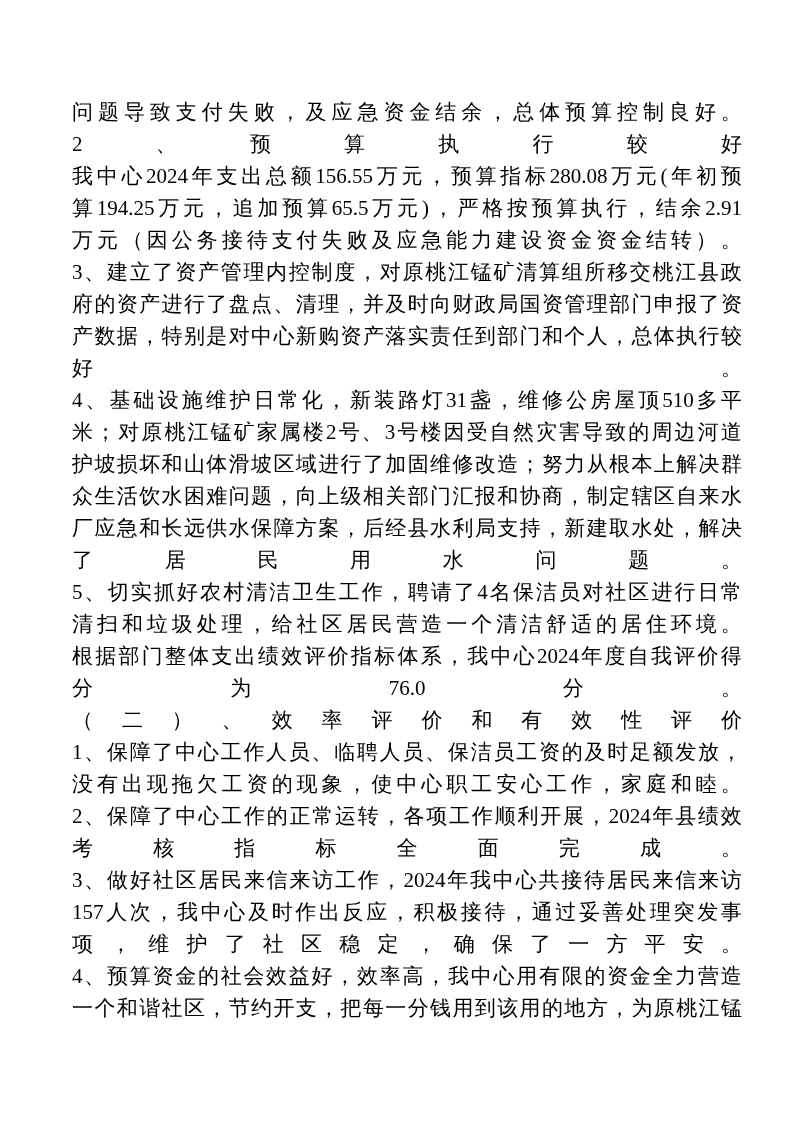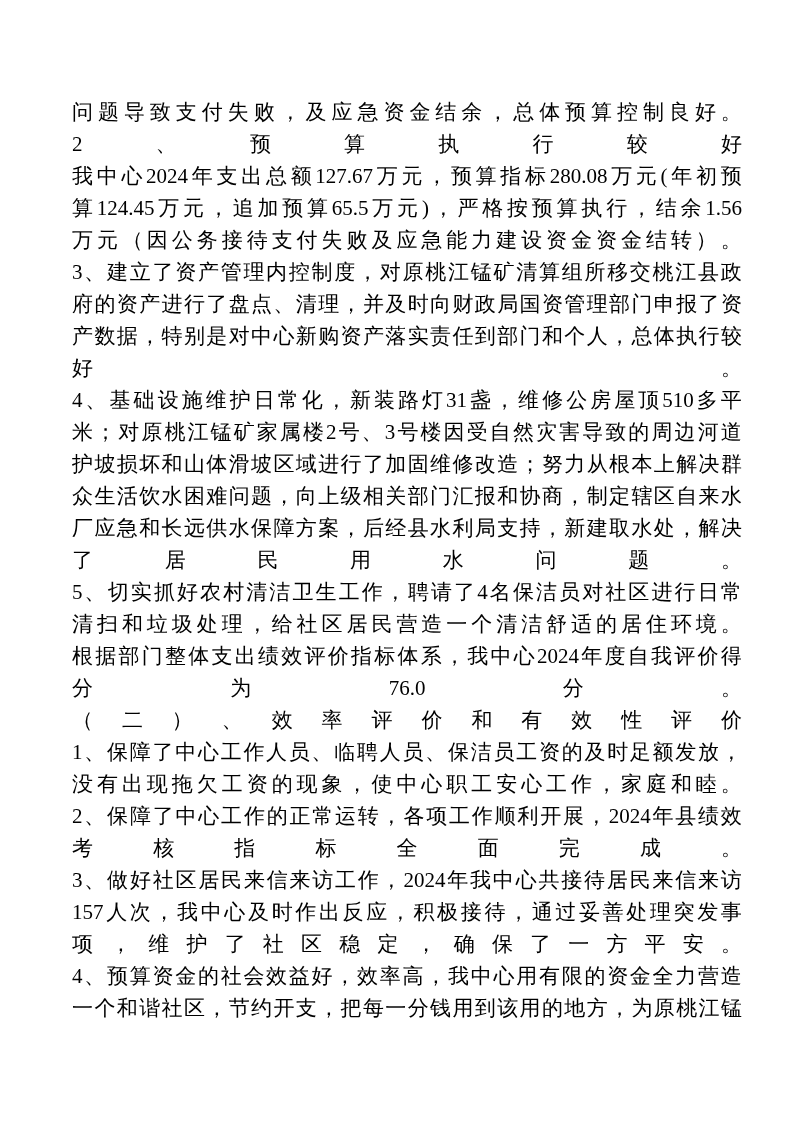--- a/index.html
+++ b/index.html
@@ -42,22 +42,22 @@
     line-height: 1;
   }
 </style>
 </head>
 <body>
 
 <div class="page">
   <div class="text-block">
       <div class="line"><span>问</span><span>题</span><span>导</span><span>致</span><span>支</span><span>付</span><span>失</span><span>败</span><span>，</span><span>及</span><span>应</span><span>急</span><span>资</span><span>金</span><span>结</span><span>余</span><span>，</span><span>总</span><span>体</span><span>预</span><span>算</span><span>控</span><span>制</span><span>良</span><span>好</span><span>。</span></div>
       <div class="line"><span>2</span><span>、</span><span>预</span><span>算</span><span>执</span><span>行</span><span>较</span><span>好</span></div>
-      <div class="line"><span>我</span><span>中</span><span>心</span><span>2024</span><span>年</span><span>支</span><span>出</span><span>总</span><span>额</span><span>127.67</span><span>万</span><span>元</span><span>，</span><span>预</span><span>算</span><span>指</span><span>标</span><span>280.08</span><span>万</span><span>元</span><span>(</span><span>年</span><span>初</span><span>预</span></div>
-      <div class="line"><span>算</span><span>124.45</span><span>万</span><span>元</span><span>，</span><span>追</span><span>加</span><span>预</span><span>算</span><span>65.5</span><span>万</span><span>元</span><span>)</span><span>，</span><span>严</span><span>格</span><span>按</span><span>预</span><span>算</span><span>执</span><span>行</span><span>，</span><span>结</span><span>余</span><span>1.56</span></div>
+      <div class="line"><span>我</span><span>中</span><span>心</span><span>2024</span><span>年</span><span>支</span><span>出</span><span>总</span><span>额</span><span>156.55</span><span>万</span><span>元</span><span>，</span><span>预</span><span>算</span><span>指</span><span>标</span><span>280.08</span><span>万</span><span>元</span><span>(</span><span>年</span><span>初</span><span>预</span></div>
+      <div class="line"><span>算</span><span>194.25</span><span>万</span><span>元</span><span>，</span><span>追</span><span>加</span><span>预</span><span>算</span><span>65.5</span><span>万</span><span>元</span><span>)</span><span>，</span><span>严</span><span>格</span><span>按</span><span>预</span><span>算</span><span>执</span><span>行</span><span>，</span><span>结</span><span>余</span><span>2.91</span></div>
       <div class="line"><span>万</span><span>元</span><span>（</span><span>因</span><span>公</span><span>务</span><span>接</span><span>待</span><span>支</span><span>付</span><span>失</span><span>败</span><span>及</span><span>应</span><span>急</span><span>能</span><span>力</span><span>建</span><span>设</span><span>资</span><span>金</span><span>资</span><span>金</span><span>结</span><span>转</span><span>）</span><span>。</span></div>
       <div class="line"><span>3</span><span>、</span><span>建</span><span>立</span><span>了</span><span>资</span><span>产</span><span>管</span><span>理</span><span>内</span><span>控</span><span>制</span><span>度</span><span>，</span><span>对</span><span>原</span><span>桃</span><span>江</span><span>锰</span><span>矿</span><span>清</span><span>算</span><span>组</span><span>所</span><span>移</span><span>交</span><span>桃</span><span>江</span><span>县</span><span>政</span></div>
       <div class="line"><span>府</span><span>的</span><span>资</span><span>产</span><span>进</span><span>行</span><span>了</span><span>盘</span><span>点</span><span>、</span><span>清</span><span>理</span><span>，</span><span>并</span><span>及</span><span>时</span><span>向</span><span>财</span><span>政</span><span>局</span><span>国</span><span>资</span><span>管</span><span>理</span><span>部</span><span>门</span><span>申</span><span>报</span><span>了</span><span>资</span></div>
       <div class="line"><span>产</span><span>数</span><span>据</span><span>，</span><span>特</span><span>别</span><span>是</span><span>对</span><span>中</span><span>心</span><span>新</span><span>购</span><span>资</span><span>产</span><span>落</span><span>实</span><span>责</span><span>任</span><span>到</span><span>部</span><span>门</span><span>和</span><span>个</span><span>人</span><span>，</span><span>总</span><span>体</span><span>执</span><span>行</span><span>较</span></div>
       <div class="line"><span>好</span><span>。</span></div>
       <div class="line"><span>4</span><span>、</span><span>基</span><span>础</span><span>设</span><span>施</span><span>维</span><span>护</span><span>日</span><span>常</span><span>化</span><span>，</span><span>新</span><span>装</span><span>路</span><span>灯</span><span>31</span><span>盏</span><span>，</span><span>维</span><span>修</span><span>公</span><span>房</span><span>屋</span><span>顶</span><span>510</span><span>多</span><span>平</span></div>
       <div class="line"><span>米</span><span>；</span><span>对</span><span>原</span><span>桃</span><span>江</span><span>锰</span><span>矿</span><span>家</span><span>属</span><span>楼</span><span>2</span><span>号</span><span>、</span><span>3</span><span>号</span><span>楼</span><span>因</span><span>受</span><span>自</span><span>然</span><span>灾</span><span>害</span><span>导</span><span>致</span><span>的</span><span>周</span><span>边</span><span>河</span><span>道</span></div>
       <div class="line"><span>护</span><span>坡</span><span>损</span><span>坏</span><span>和</span><span>山</span><span>体</span><span>滑</span><span>坡</span><span>区</span><span>域</span><span>进</span><span>行</span><span>了</span><span>加</span><span>固</span><span>维</span><span>修</span><span>改</span><span>造</span><span>；</span><span>努</span><span>力</span><span>从</span><span>根</span><span>本</span><span>上</span><span>解</span><span>决</span><span>群</span></div>
       <div class="line"><span>众</span><span>生</span><span>活</span><span>饮</span><span>水</span><span>困</span><span>难</span><span>问</span><span>题</span><span>，</span><span>向</span><span>上</span><span>级</span><span>相</span><span>关</span><span>部</span><span>门</span><span>汇</span><span>报</span><span>和</span><span>协</span><span>商</span><span>，</span><span>制</span><span>定</span><span>辖</span><span>区</span><span>自</span><span>来</span><span>水</span></div>
       <div class="line"><span>厂</span><span>应</span><span>急</span><span>和</span><span>长</span><span>远</span><span>供</span><span>水</span><span>保</span><span>障</span><span>方</span><span>案</span><span>，</span><span>后</span><span>经</span><span>县</span><span>水</span><span>利</span><span>局</span><span>支</span><span>持</span><span>，</span><span>新</span><span>建</span><span>取</span><span>水</span><span>处</span><span>，</span><span>解</span><span>决</span></div>

